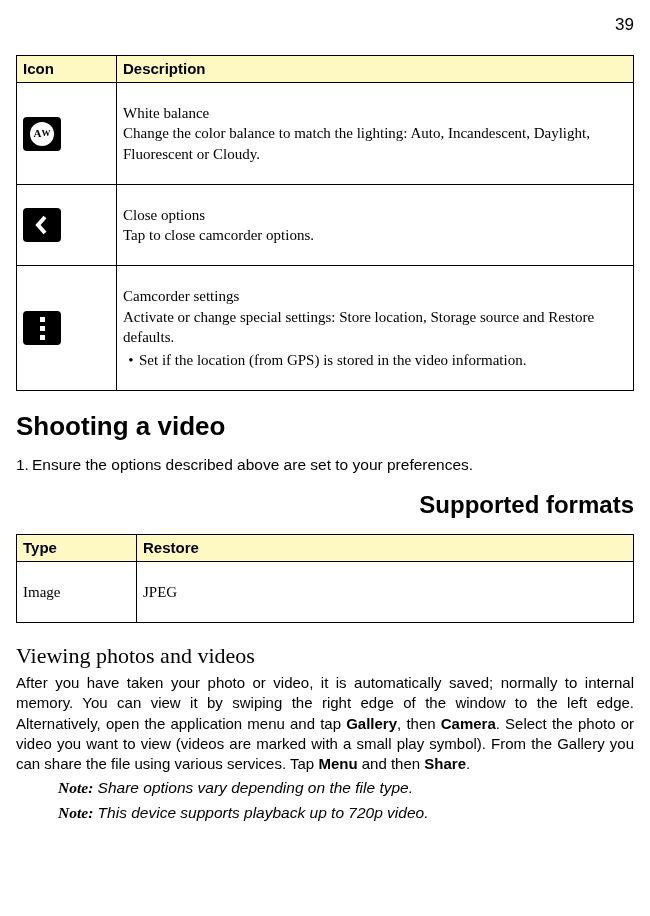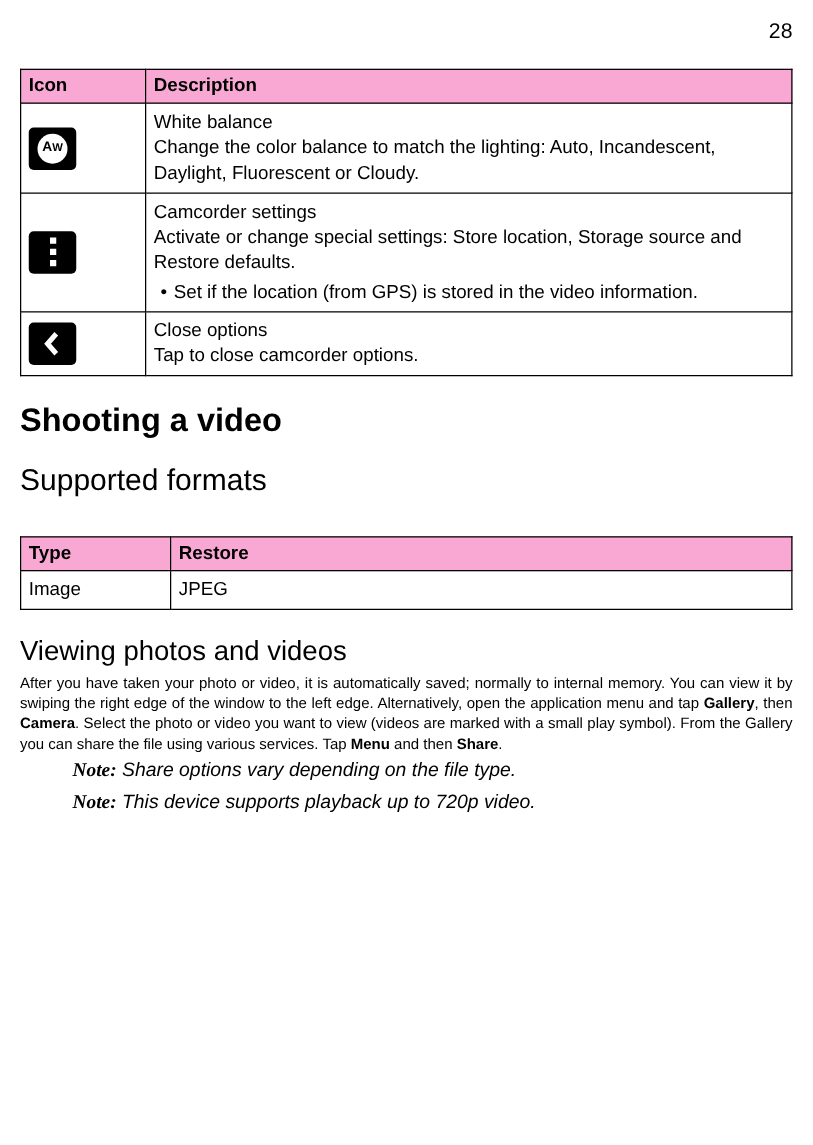--- a/index.html
+++ b/index.html
@@ -7,52 +7,52 @@
       font-family: Arial, Helvetica, sans-serif;
       background: #fff;
       color: #000;
       width: 650px;
       padding: 14px 16px 20px 16px;
       font-size: 15px;
       line-height: 1.35;
     }
     .page-number { text-align: right; font-size: 17px; margin-bottom: 18px; }
     table { width: 100%; border-collapse: collapse; margin-bottom: 18px; border: 1.5px solid #000; }
-    th { background: #f9a8d4; text-align: left; font-weight: bold; padding: 3px 6px; border: 1.5px solid #000; font-size: 15px; }
-    td { padding: 5px 6px; border: 1.5px solid #000; vertical-align: middle; font-size: 15px; }
+    th { background: #fef9c3; text-align: left; font-weight: bold; padding: 3px 6px; border: 1.5px solid #000; font-size: 15px; }
+    td { padding: 20px 6px; border: 1.5px solid #000; vertical-align: middle; font-size: 15px; font-family: Liberation Serif, serif; }
     td:first-child { width: 100px; text-align: left; vertical-align: middle; padding-left:6px;}
     .icon-table td:first-child { width: 100px; vertical-align: middle; }
     .formats-table td:first-child { width: 120px; }
     .icon-box {
       width: 38px; height: 34px; background: #000; border-radius: 4px;
       display: flex; align-items: center; justify-content: center;
       color: #fff; font-weight: bold; font-size: 16px; margin: 2px 0;
     }
     .aw-circle { width: 24px; height: 24px; border-radius: 50%; background: #fff; color:#000; display:flex; align-items:center; justify-content:center; font-size:11px; font-weight:bold; }
     .vdots { display:flex; flex-direction:column; gap:4px; align-items:center; }
     .vdots span { width:5px; height:5px; background:#fff; }
     .chevron-box svg { display:block; }
     h2.section { font-size: 26px; font-weight: bold; margin: 8px 0 10px 0; }
-    h2.subsection { font-size: 24px; font-weight: normal; margin: 14px 0 28px 0; }
-    h2.viewing { font-size: 22px; font-weight: normal; margin: 6px 0 2px 0; }
+    h2.subsection { font-size: 24px; font-weight: bold; margin: 14px 0 12px 0; text-align: right; }
+    h2.viewing { font-size: 22px; font-weight: normal; margin: 6px 0 2px 0; font-family: Liberation Serif, serif; }
     ol { list-style: none; margin: 0 0 14px 0; padding: 0; }
     ol li { margin-bottom: 6px; font-size: 15.5px; }
     ol li .num { display:inline-block; width:16px; }
-    .justify { text-align: justify; font-size: 12px; margin-bottom: 4px; }
+    .justify { text-align: justify; font-size: 15px; margin-bottom: 4px; }
     .bold { font-weight: bold; }
     .note-block { margin-left: 42px; font-style: italic; font-size: 15.5px; margin-top:4px; }
     .note-block .nlabel { font-weight: bold; font-family: Liberation Serif, serif; }
     .bullet-row { margin-top: 3px; }
     .bullet-row .dot { display:inline-block; width: 16px; text-align:center; }
     .cell-title { margin-bottom: 0; }
   </style>
 </head>
 <body>
 
-<div class="page-number">28</div>
+<div class="page-number">39</div>
 
 <table class="icon-table">
   <thead>
     <tr>
       <th>Icon</th>
       <th>Description</th>
     </tr>
   </thead>
   <tbody>
     <tr>
@@ -61,52 +61,53 @@
           <div class="aw-circle">A<span style="font-size:9px;">W</span></div>
         </div>
       </td>
       <td>
         <div class="cell-title">White balance</div>
         <div>Change the color balance to match the lighting: Auto, Incandescent, Daylight, Fluorescent or Cloudy.</div>
       </td>
     </tr>
     <tr>
       <td>
+        <div class="icon-box chevron-box">
+          <svg width="20" height="22" viewBox="0 0 20 22">
+              <polyline points="13,3 6,11 13,19" stroke="#fff" stroke-width="4" fill="none" stroke-linecap="butt"></polyline>
+            </svg>
+        </div>
+      </td>
+      <td>
+        <div class="cell-title">Close options</div>
+        <div>Tap to close camcorder options.</div>
+      </td>
+    </tr>
+    <tr>
+      <td>
         <div class="icon-box">
           <div class="vdots">
               <span></span>
               <span></span>
               <span></span>
             </div>
         </div>
       </td>
       <td>
         <div class="cell-title">Camcorder settings</div>
         <div>Activate or change special settings: Store location, Storage source and Restore defaults.</div>
         <div class="bullet-row"><span class="dot">•</span><span>Set if the location (from GPS) is stored in the video information.</span></div>
       </td>
     </tr>
-    <tr>
-      <td>
-        <div class="icon-box chevron-box">
-          <svg width="20" height="22" viewBox="0 0 20 22">
-              <polyline points="13,3 6,11 13,19" stroke="#fff" stroke-width="4" fill="none" stroke-linecap="butt"></polyline>
-            </svg>
-        </div>
-      </td>
-      <td>
-        <div class="cell-title">Close options</div>
-        <div>Tap to close camcorder options.</div>
-      </td>
-    </tr>
   </tbody>
 </table>
 
 <h2 class="section">Shooting a video</h2>
 <ol>
+  <li><span class="num">1.</span><span>Ensure the options described above are set to your preferences.</span></li>
 </ol>
 
 <h2 class="subsection">Supported formats</h2>
 
 <table class="formats-table">
   <thead>
     <tr>
       <th>Type</th>
       <th>Restore</th>
     </tr>

